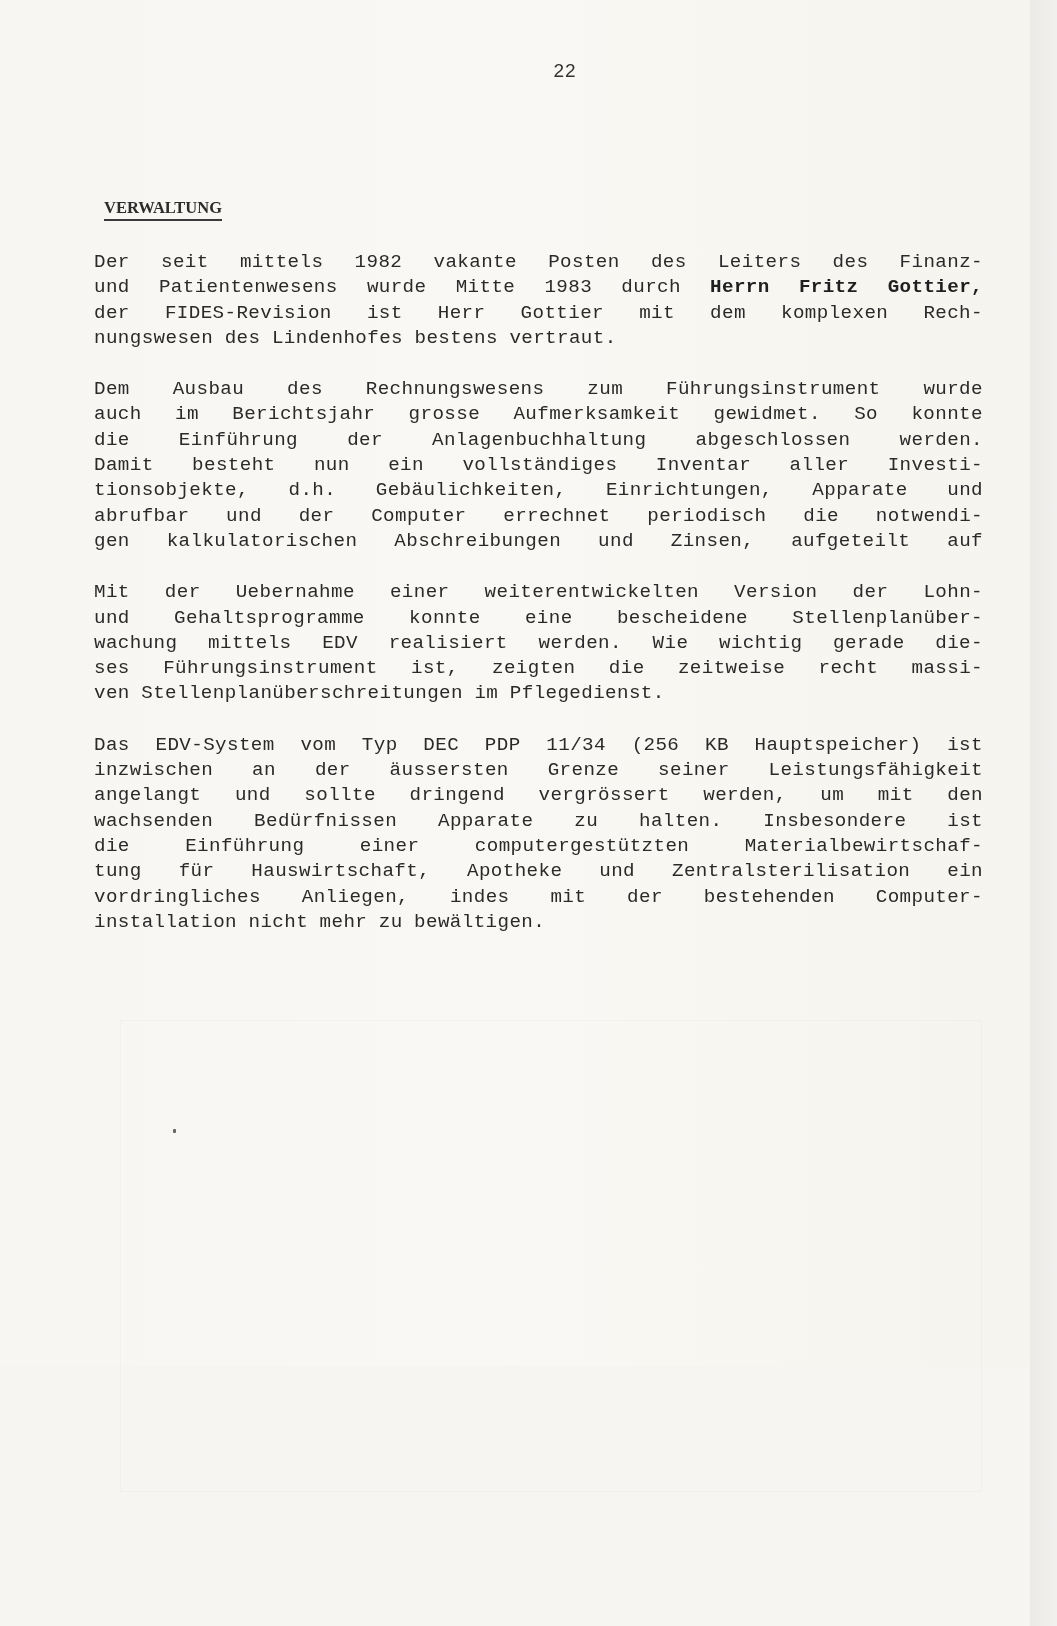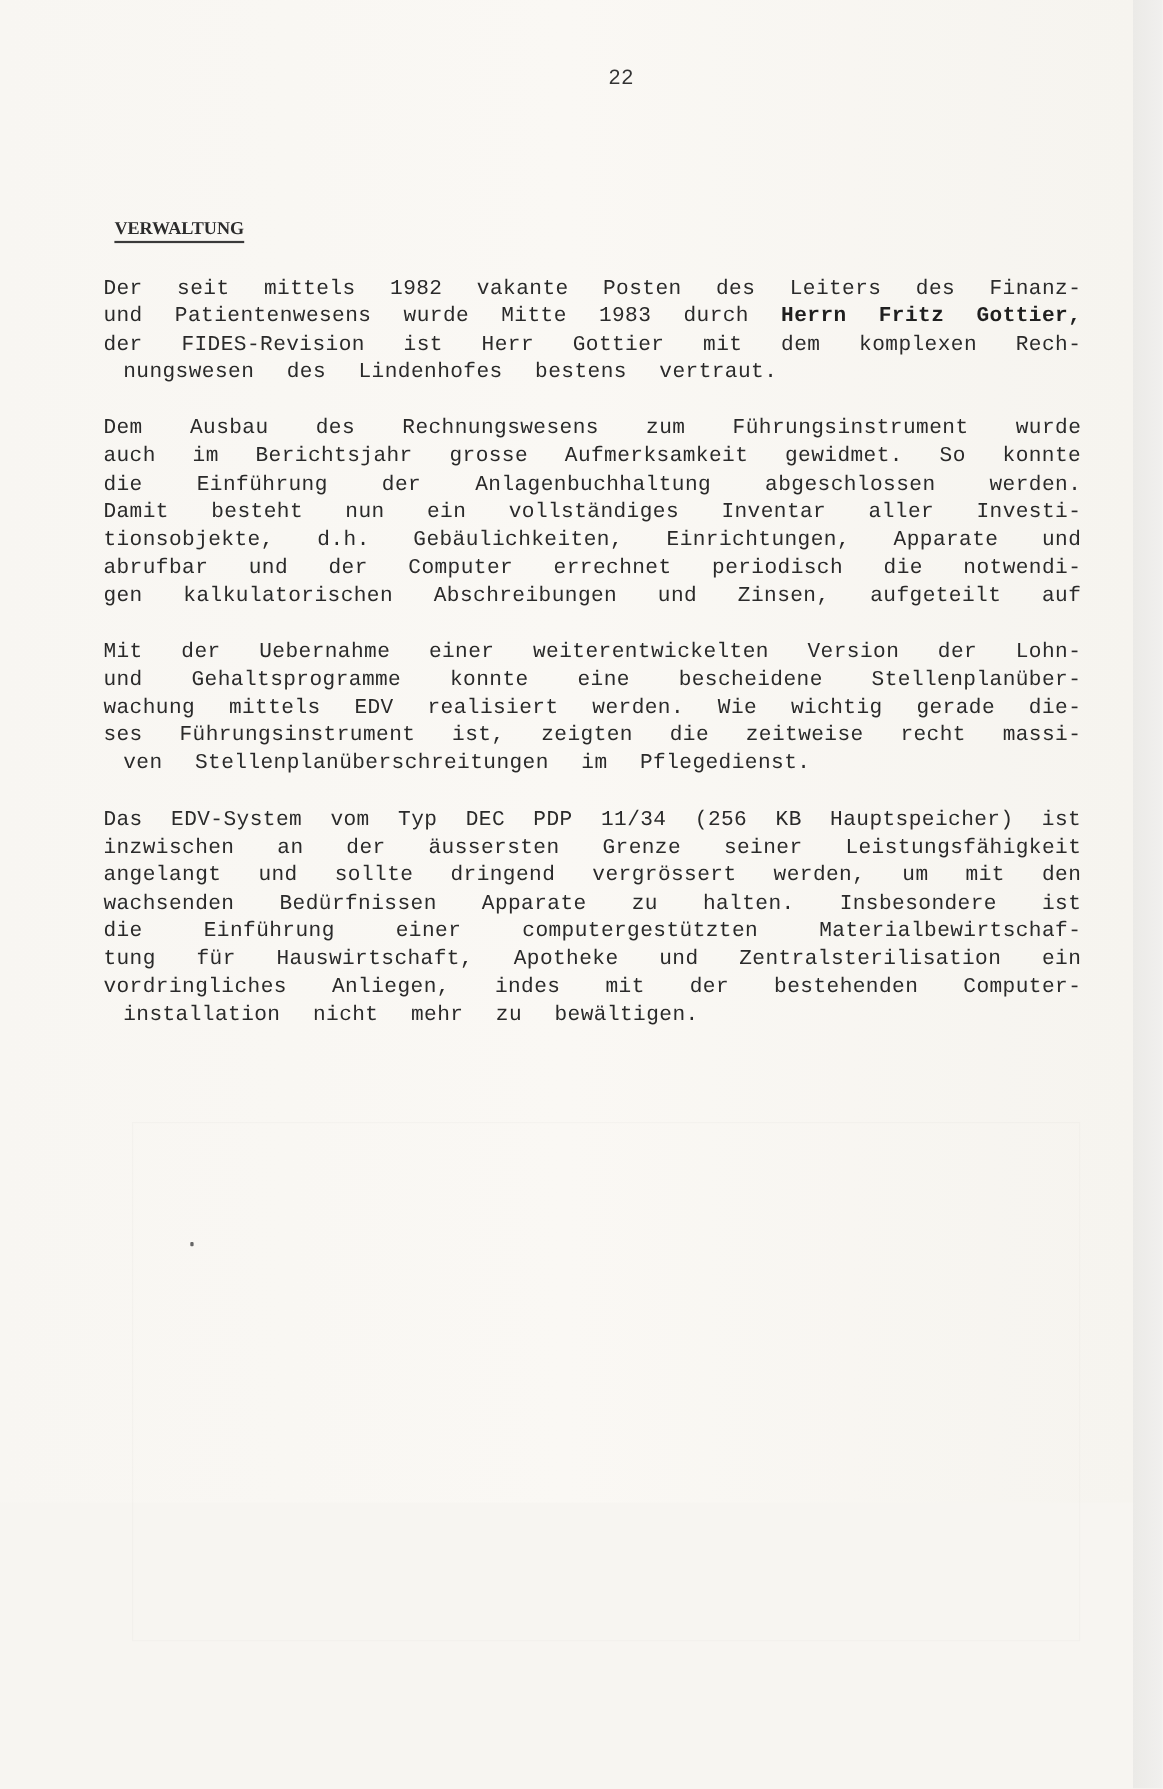--- a/index.html
+++ b/index.html
@@ -74,21 +74,20 @@
       letter-spacing: 0.4px;
     }
     .line.last {
       justify-content: flex-start;
     }
     .line .w {
       display: inline-block;
     }
     .line.last .w {
       margin-right: 11.5px;
-      margin-left: 18px;
     }
     .bold {
       font-weight: bold;
       color: #1f1f1f;
     }
     .ghost {
       position: absolute;
       left: 120px;
       top: 1020px;
       width: 860px;

